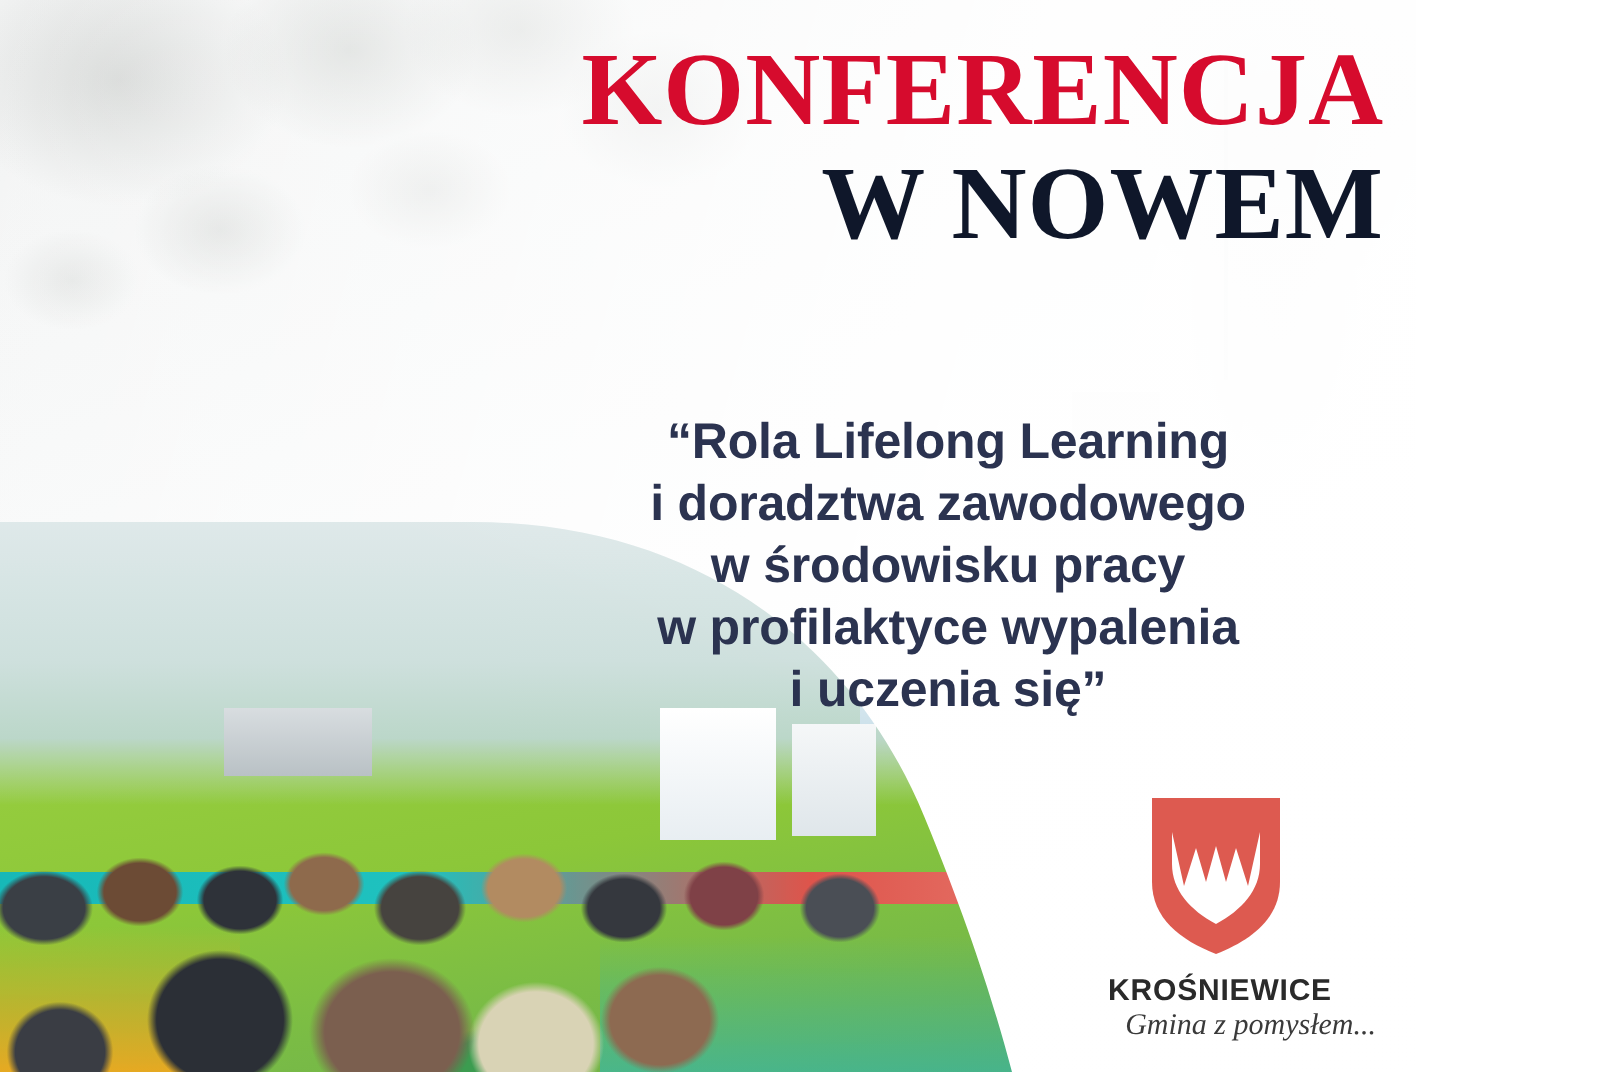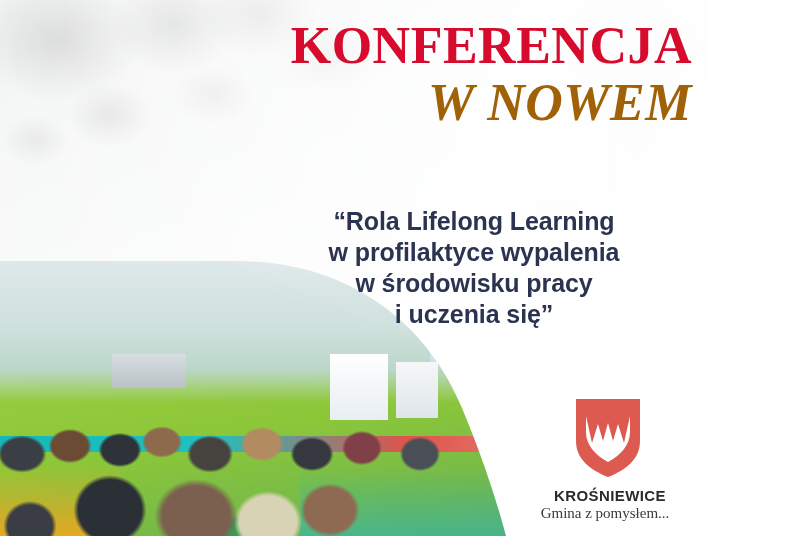--- a/index.html
+++ b/index.html
@@ -127,24 +127,23 @@
     color: #d60b2d;
     margin: 0;
     white-space: nowrap;
   }
   .title-sub {
     font-family: "Liberation Serif", serif;
     font-weight: 700;
     font-size: 52px;
     line-height: 58px;
     letter-spacing: 0.5px;
-    color: #a16207;
+    color: #0f172a;
     margin: 0;
     white-space: nowrap;
-    font-style: italic;
   }
 
   
   .quote-block {
     position: absolute;
     right: 19px;
     top: 206px;
     width: 430px;
     text-align: center;
     color: #2b3350;
@@ -173,22 +172,24 @@
     font-family: "Liberation Sans", sans-serif;
     font-weight: 700;
     font-size: 15px;
     letter-spacing: 0.4px;
     color: #2a2a2a;
     text-align: center;
     margin: 0 0 1px 4px;
   }
   .logo-tag {
     font-family: "Liberation Serif", serif;
+    font-style: italic;
     font-size: 15px;
     color: #3a3a3a;
+    text-align: right;
     margin: 0 6px 0 0;
   }
 </style>
 </head>
 <body>
 
 <div id="poster">
 
   <div class="bg-wash">
     <div class="bg-twig" style="left:612px; top:30px; width:2px; height:160px;"></div>
@@ -202,22 +203,23 @@
     </div>
   </div>
 
   <div class="title-block">
     <div class="title-main">KONFERENCJA</div>
     <div class="title-sub">W NOWEM</div>
   </div>
 
   <div class="quote-block">
     <span class="quote-line">“Rola Lifelong Learning</span>
+    <span class="quote-line">i doradztwa zawodowego</span>
+    <span class="quote-line">w środowisku pracy</span>
     <span class="quote-line">w profilaktyce wypalenia</span>
-    <span class="quote-line">w środowisku pracy</span>
     <span class="quote-line">i uczenia się”</span>
   </div>
 
   <div class="logo-block">
     <svg class="crest" viewBox="0 0 64 78">
       <path d="M0,0 H64 V42 C64,60 50,71 32,78 C14,71 0,60 0,42 Z" fill="#dd5a50"></path>
       <path d="M10,17 L16,44 L22,25 L27,42 L32,24 L37,42 L42,25 L48,44 L54,17
                L54,33 C54,46 45,56 32,63 C19,56 10,46 10,33 Z" fill="#ffffff"></path>
     </svg>
     <div class="logo-name">KROŚNIEWICE</div>

